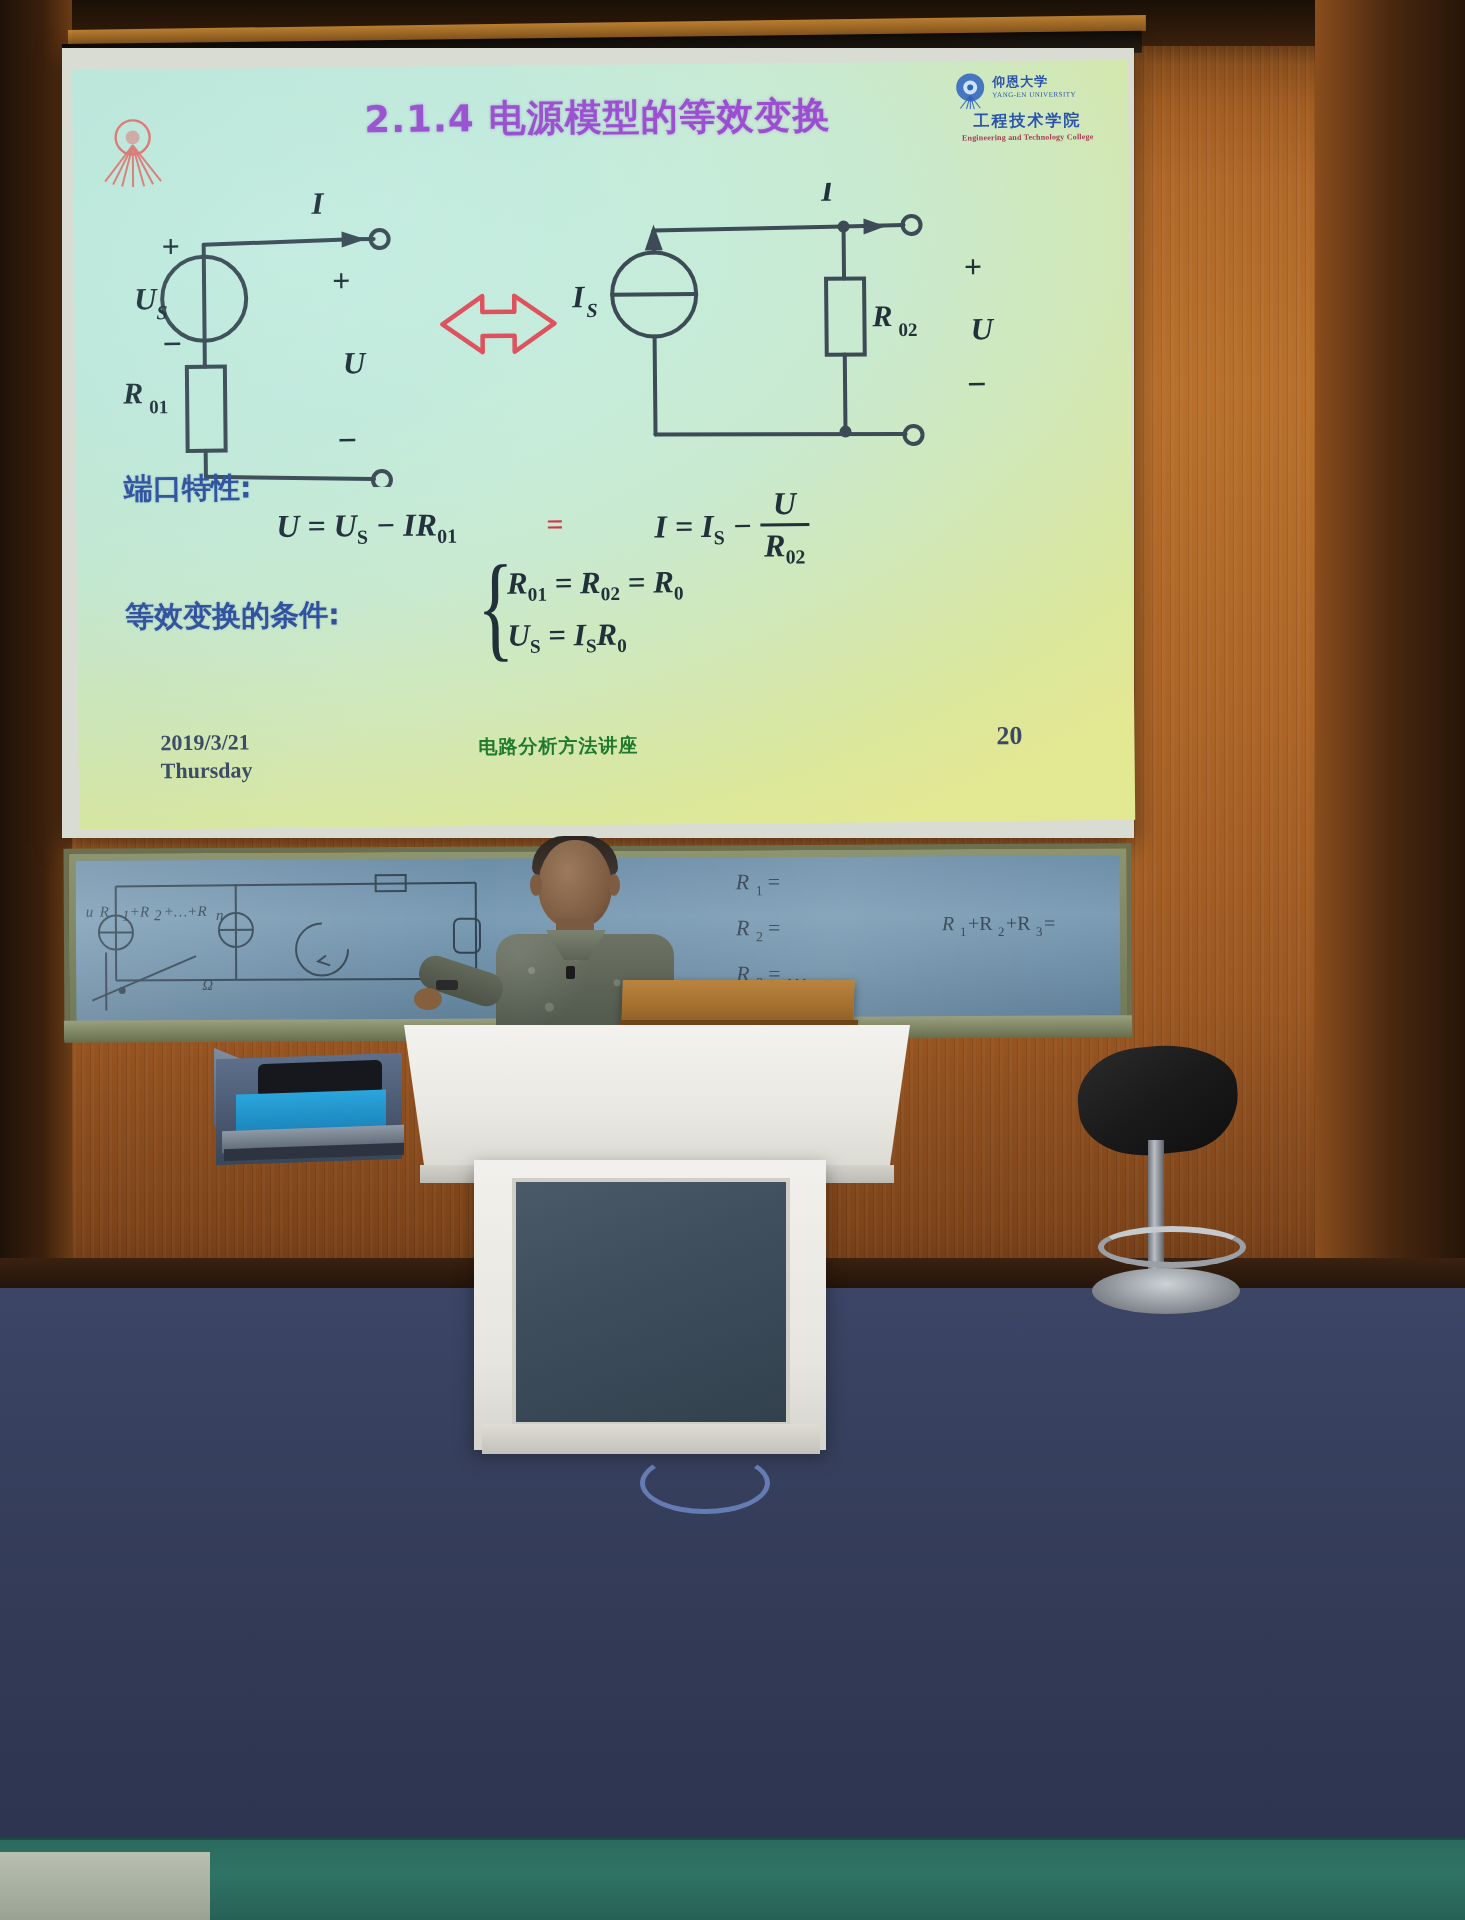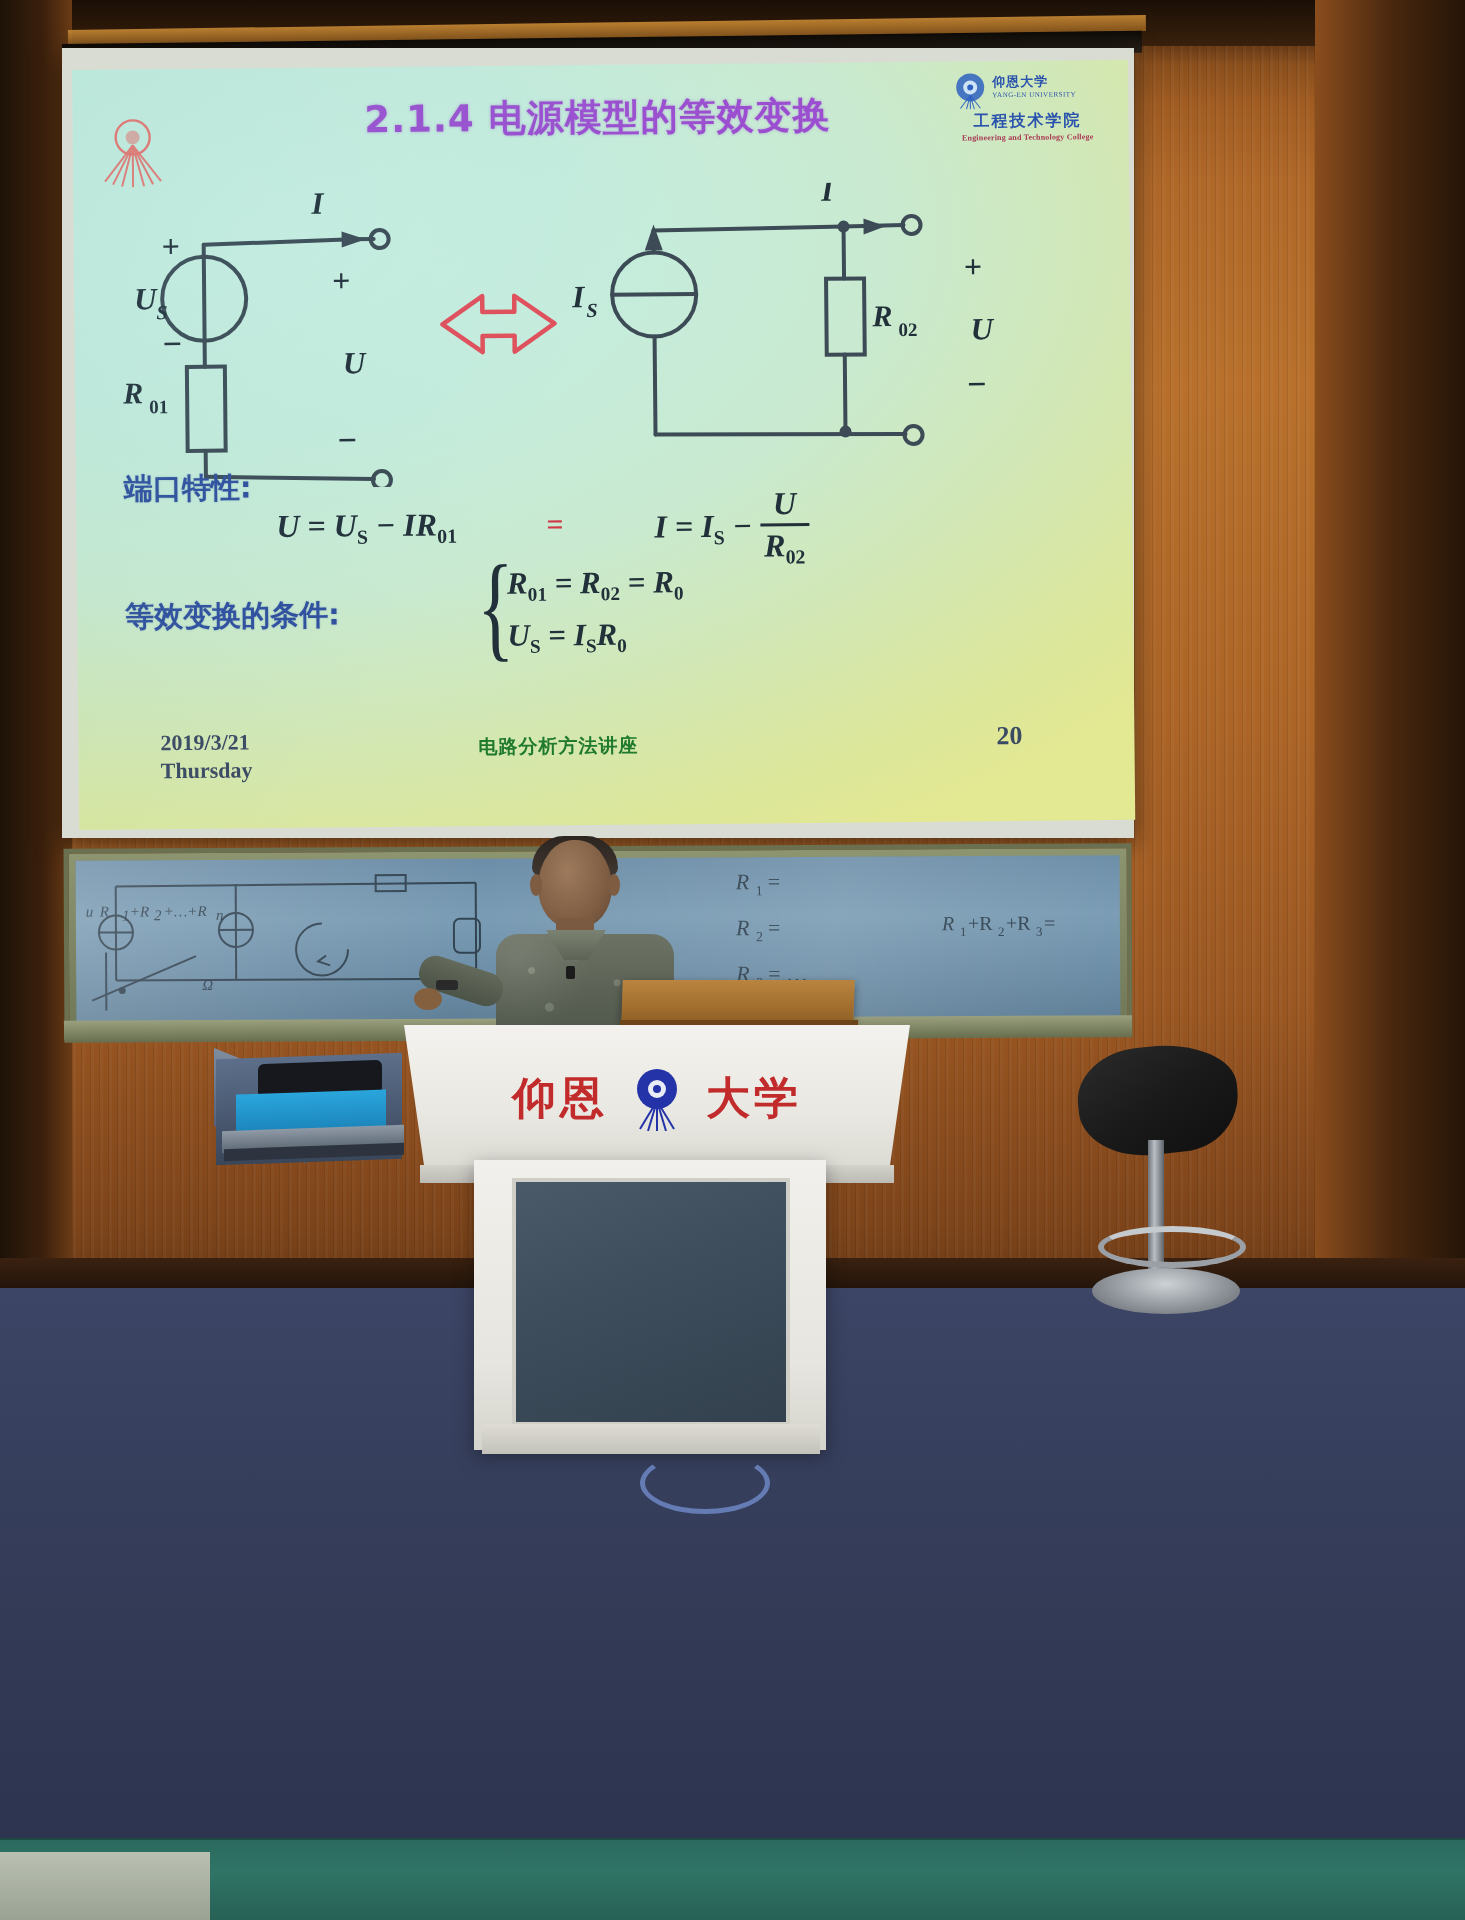--- a/index.html
+++ b/index.html
@@ -605,38 +605,20 @@
     <div class="collar"></div>
     <div class="mic"></div>
     <div class="arm-l"></div>
     <div class="watch"></div>
     <div class="hand-l"></div>
   </div>
 
   <div class="podium-top"></div>
   <div class="podium-top-edge"></div>
   <div class="podium-body"></div>
-  <div class="podium-logo">
-    <span class="cn">仰恩</span>
-    <span class="podium-sun">
-      <svg viewBox="0 0 66 66" width="66" height="66">
-        <circle cx="33" cy="24" r="20" fill="#2433a8"></circle>
-        <circle cx="33" cy="24" r="9" fill="#ffffff" opacity=".9"></circle>
-        <circle cx="33" cy="24" r="4" fill="#2433a8"></circle>
-        <g stroke="#2433a8" stroke-width="2">
-          <line x1="33" y1="36" x2="16" y2="64"></line>
-          <line x1="33" y1="36" x2="24" y2="66"></line>
-          <line x1="33" y1="36" x2="33" y2="66"></line>
-          <line x1="33" y1="36" x2="42" y2="66"></line>
-          <line x1="33" y1="36" x2="50" y2="64"></line>
-        </g>
-      </svg>
-    </span>
-    <span class="cn">大学</span>
-  </div>
   <div class="podium-body2"></div>
   <div class="podium-lower"></div>
   <div class="podium-screen"></div>
   <div class="podium-foot"></div>
   <div class="podium-cable"></div>
 
   <div class="cabinet-lid"></div>
   <div class="cabinet"></div>
   <div class="cabinet-dark"></div>
   <div class="cabinet-blue"></div>

